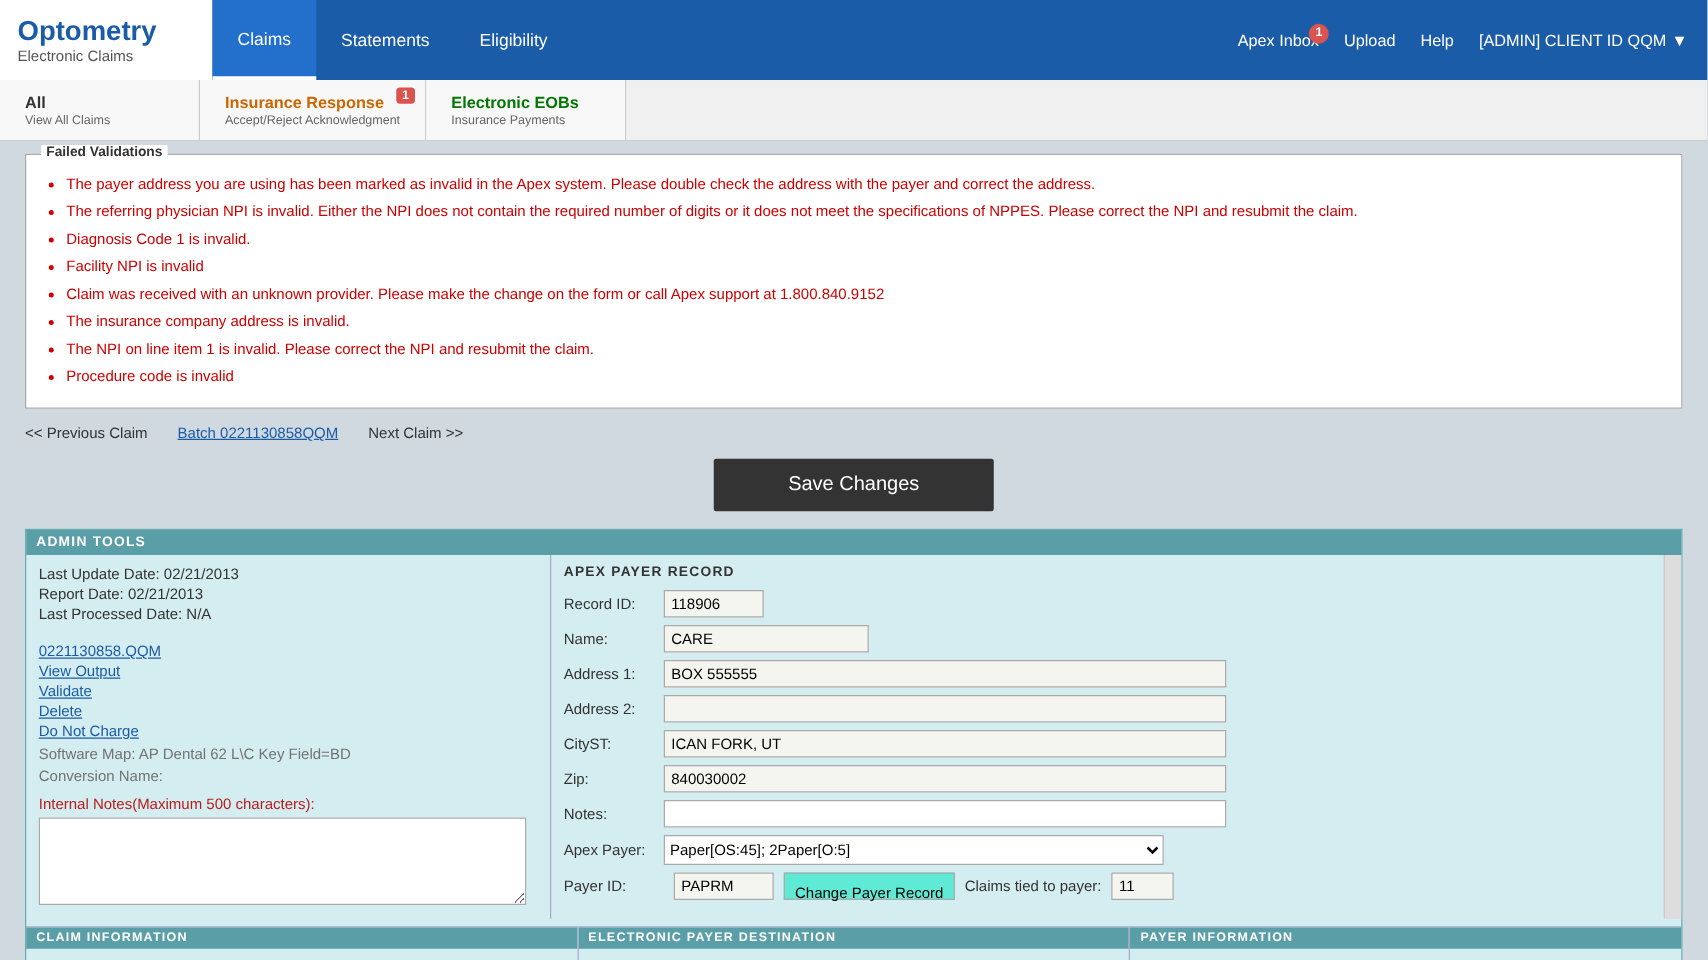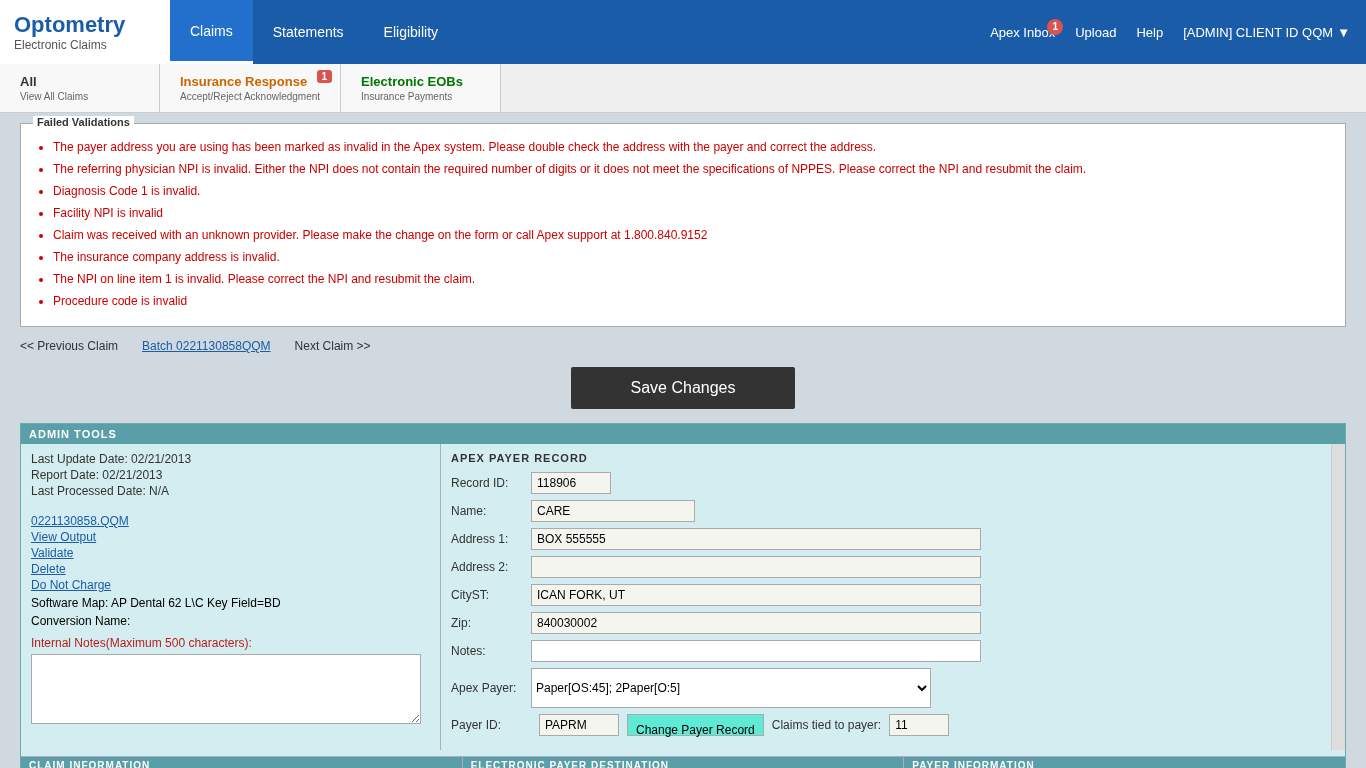--- a/index.html
+++ b/index.html
@@ -45,39 +45,39 @@
 
     
     .admin-section { border: 1px solid #6aabb0; background: #d4edf0; }
     .admin-header { background: #5a9fa8; color: white; font-size: 11px; font-weight: bold; padding: 4px 8px; letter-spacing: 1px; }
     .admin-body { display: flex; }
 
     
     .left-panel { padding: 8px 10px; min-width: 420px; border-right: 1px solid #aac; }
     .left-panel p { margin-bottom: 2px; font-size: 12px; color: #333; }
     .left-panel a { color: #1a5ca8; text-decoration: underline; cursor: pointer; display: block; margin-bottom: 2px; }
-    .left-panel .software-map { font-size: 12px; color: #000000; margin-top: 4px; }
+    .left-panel .software-map { font-size: 12px; color: #737373; margin-top: 4px; }
     .internal-notes-label { font-size: 12px; color: #b91c1c; margin-top: 8px; margin-bottom: 4px; }
     .internal-notes-textarea { width: 390px; height: 70px; border: 1px solid #aaa; background: white; resize: vertical; }
 
     
     .right-panel { flex: 1; padding: 8px 10px; }
     .apex-header { font-size: 11px; font-weight: bold; color: #333; letter-spacing: 1px; margin-bottom: 8px; }
     .form-row { display: flex; align-items: center; margin-bottom: 6px; }
     .form-label { min-width: 80px; font-size: 12px; color: #333; }
     .form-input { border: 1px solid #aaa; background: #f5f5f0; padding: 2px 5px; font-size: 12px; height: 22px; }
     .form-input.sm { width: 80px; }
     .form-input.md { width: 164px; }
     .form-input.lg { width: 450px; }
     .notes-input { border: 1px solid #aaa; background: white; padding: 2px 5px; font-size: 12px; height: 22px; width: 450px; }
 
     
     .apex-payer-row { display: flex; align-items: center; margin-bottom: 6px; }
     .apex-payer-label { min-width: 80px; font-size: 12px; color: #333; }
-    .apex-payer-select { border: 1px solid #aaa; background: white; font-size: 12px; height: 40px; width: 400px; }
+    .apex-payer-select { border: 1px solid #aaa; background: white; font-size: 12px; height: 24px; width: 400px; }
 
     
     .payer-id-row { display: flex; align-items: center; margin-bottom: 6px; gap: 8px; }
     .payer-id-label { min-width: 80px; font-size: 12px; color: #333; }
     .payer-id-input { border: 1px solid #aaa; background: #f5f5f0; padding: 2px 5px; font-size: 12px; height: 22px; width: 80px; }
     .change-payer-btn { background: #5eead4; border: 1px solid #aaa; padding: 8px 8px; font-size: 12px; cursor: pointer; height: 22px; }
     .claims-tied { font-size: 12px; color: #333; }
 
     
     .bottom-panels { display: flex; border-top: 1px solid #aac; margin-top: 6px; }
@@ -229,21 +229,21 @@
           <select class="apex-payer-select">
             <option>Paper[OS:45]; 2Paper[O:5]</option>
           </select>
         </div>
 
         <div class="payer-id-row">
           <span class="payer-id-label">Payer ID:</span>
           <input type="text" class="payer-id-input" value="PAPRM" style="">
           <button class="change-payer-btn">Change Payer Record</button>
           <span class="claims-tied">Claims tied to payer:</span>
-          <input type="text" class="payer-id-input" style="width: 60px;" value="11" readonly="">
+          <input type="text" class="payer-id-input" style="width: 50px;" value="11" readonly="">
         </div>
       </div>
 
       <div class="scrollbar-area"></div>
     </div>
 
     <div class="bottom-panels">
       <div class="bottom-panel">
         <div class="bottom-panel-header">CLAIM INFORMATION</div>
         <div class="bottom-panel-content"></div>

